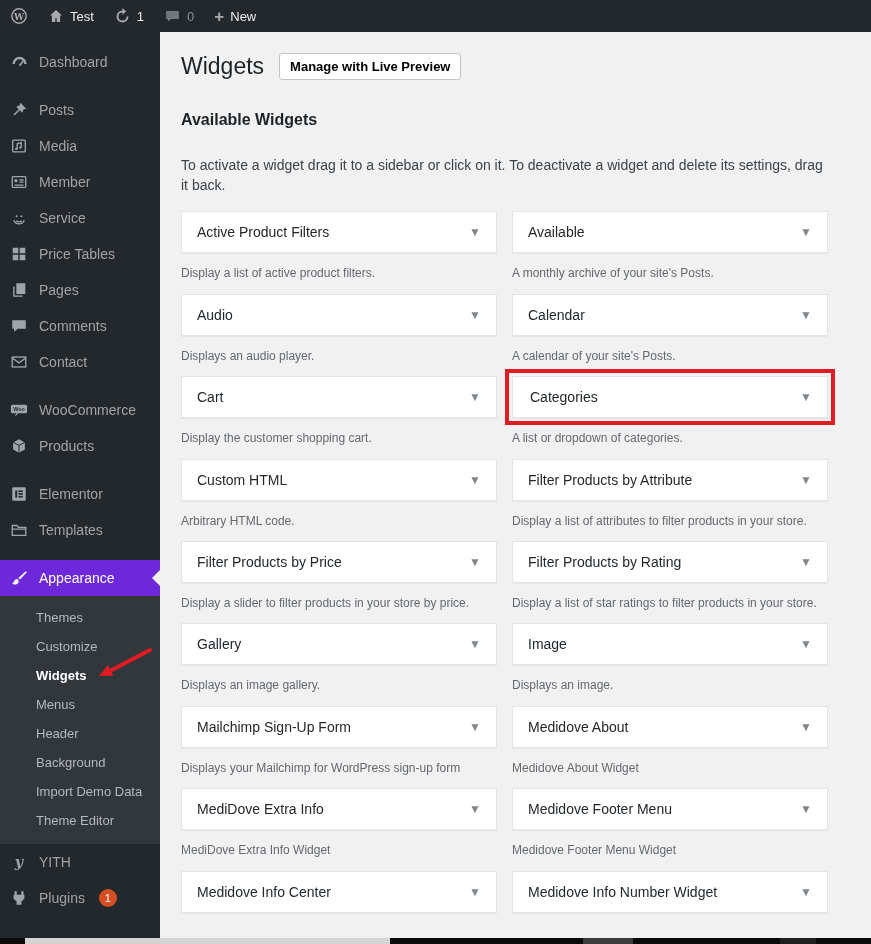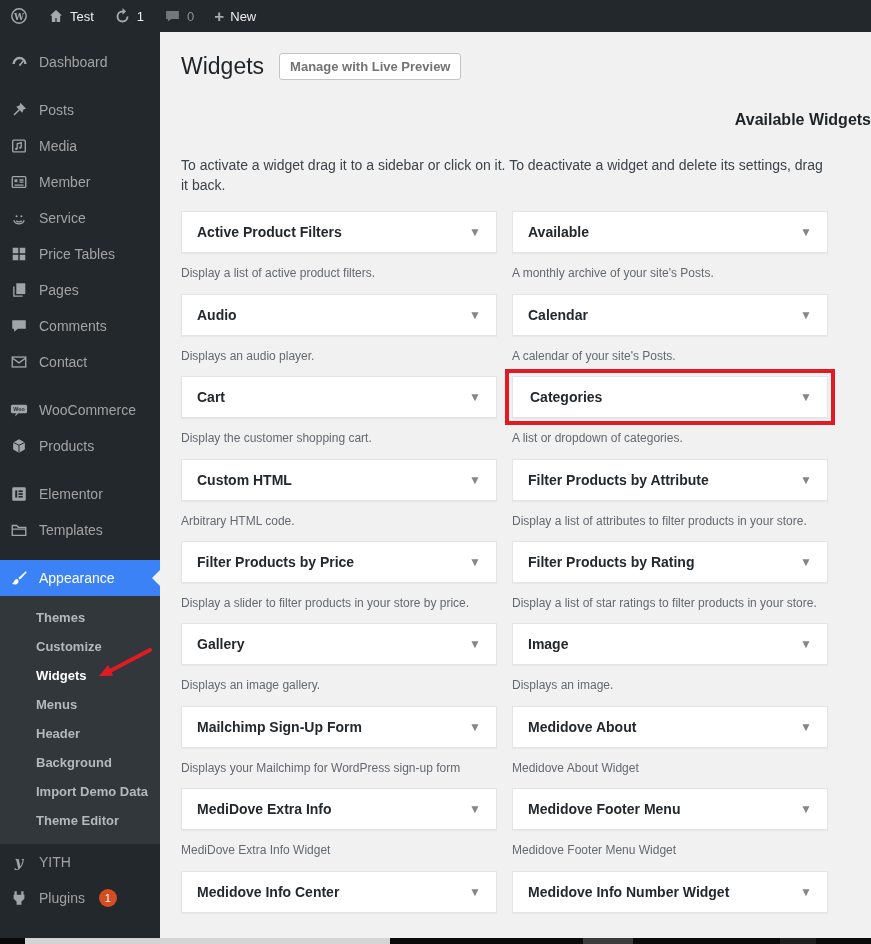--- a/index.html
+++ b/index.html
@@ -15,47 +15,47 @@
   .ab-count.dim { color:#8c9196; }
   .ab-plus { color:#a7aaad; font-size:17px; font-weight:700; line-height:1; }
 
   
   #sidebar { position:absolute; top:32px; left:0; width:160px; height:906px; background:#23282d;
     color:#eeeeee; font-size:14px; }
   .sb-item { display:flex; align-items:center; gap:10px; padding:8px 8px 8px 9px; min-height:34px; cursor:pointer; }
   .sb-item .sb-icon { width:20px; height:20px; flex:0 0 20px; color:#a0a5aa; display:flex; align-items:center; justify-content:center; }
   .sb-item .sb-label { color:#a3a3a3; }
   .sb-sep { height:12px; }
-  .sb-item.active { background:#3b82f6; position:relative; }
+  .sb-item.active { background:#6d28d9; position:relative; }
   .sb-item.active .sb-label { color:#ffffff; }
   .sb-item.active .sb-icon { color:#ffffff; }
   .sb-item.active::after { content:""; position:absolute; right:0; top:50%; margin-top:-8px;
     border:8px solid transparent; border-right:8px solid #f1f1f1; }
   .sb-badge { background:#d54e21; color:#fff; font-size:11px; border-radius:50%; min-width:18px; height:18px;
     display:inline-flex; align-items:center; justify-content:center; margin-left:4px; padding:0 2px; }
   .sb-submenu { background:#32373c; padding:7px 0 9px 0; font-size:13px; }
-  .sb-subitem { padding:7px 12px 7px 36px; color:#b4b9be; cursor:pointer;font-weight:bold; }
+  .sb-subitem { padding:7px 12px 7px 36px; color:#b4b9be; cursor:pointer; }
   .sb-subitem.current { color:#ffffff; font-weight:700; }
 
   
   #content { position:absolute; top:32px; left:160px; width:711px; height:906px; background:#f1f1f1;
     padding:20px 0 0 21px; }
   .title-row { display:flex; align-items:center; gap:15px; }
   h1.page-title { font-size:23px; font-weight:400; color:#1d2327; line-height:1.3; }
-  .page-action { font-size:13px; color:#737373; background:#ffffff; border:1px solid #c3c4c7;
+  .page-action { font-size:13px; color:#000000; background:#ffffff; border:1px solid #c3c4c7;
     border-radius:3px; padding:5px 10px; cursor:pointer; font-weight:600; }
-  h3.section-title { font-size:16px; font-weight:700; color:#1d2327; margin-top:29px;text-align:right; }
+  h3.section-title { font-size:16px; font-weight:700; color:#1d2327; margin-top:29px; }
   p.section-desc { font-size:14px; color:#3c434a; margin-top:26px; max-width:652px; line-height:1.45; }
 
   .widget-grid { margin-top:16px; width:647px; display:grid; grid-template-columns:1fr 1fr;
     column-gap:15px; row-gap:11px; }
   .widget-cell {}
   .widget-box { background:#ffffff; border:1px solid #e2e4e7; box-shadow:0 1px 1px rgba(0,0,0,.04);
     height:42px; display:flex; align-items:center; justify-content:space-between; padding:0 15px; cursor:pointer; }
-  .widget-box .w-title { font-size:14px; font-weight:700; color:#23282d; }
+  .widget-box .w-title { font-size:14px; font-weight:400; color:#23282d; }
   .widget-box .w-toggle { color:#82878c; font-size:12px; }
   .widget-box.annotated { outline:4px solid #e01b24; outline-offset:3px;padding-left:17px; }
   .widget-desc { font-size:12px; color:#646970; margin-top:12px; line-height:1.45; padding-right:6px; }
 
   
   #annotation-layer { position:absolute; top:0; left:0; width:871px; height:944px; pointer-events:none; z-index:60; }
 
   
   #bottom-strip { position:absolute; bottom:0; left:0; width:871px; height:6px; background:#0a0a0a; z-index:70; }
   #bottom-strip .seg-gray { position:absolute; left:25px; top:0; width:365px; height:6px; background:#d4d4d4; }

